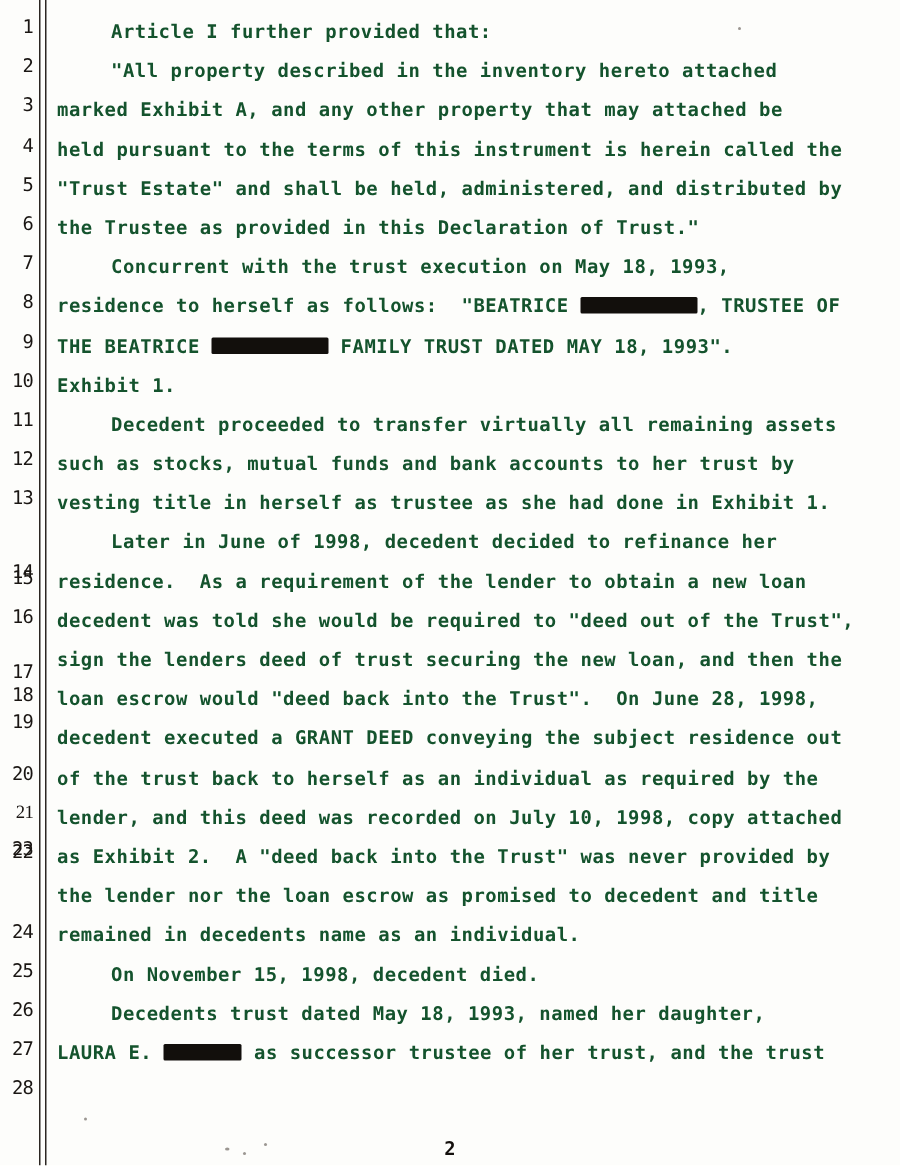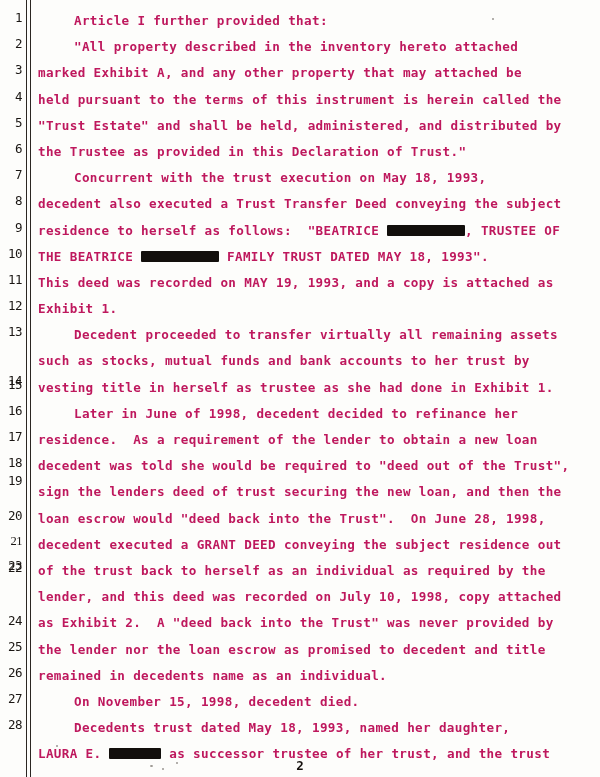--- a/index.html
+++ b/index.html
@@ -58,21 +58,21 @@
     top: 8px;
     width: 552px;
   }
   .ln {
     height: 26.2px;
     line-height: 26.2px;
     font-family: "DejaVu Sans Mono", monospace;
     font-size: 12.6px;
     letter-spacing: 0.35px;
     white-space: pre;
-    color: #be185d;
+    color: #14532d;
     font-weight: 600;
   }
   .ln.indent { padding-left: 36px; }
 
   
   .redact {
     display: inline-block;
     background: #120f0c;
     height: 11px;
     vertical-align: -1px;
@@ -116,21 +116,21 @@
         <div class="linenum" style="top: 167.2px;">7</div>
         <div class="linenum" style="top: 193.4px;">8</div>
         <div class="linenum" style="top: 219.6px;">9</div>
         <div class="linenum" style="top: 245.8px;">10</div>
         <div class="linenum" style="top: 272px;">11</div>
         <div class="linenum" style="top: 298.2px;">12</div>
         <div class="linenum" style="top: 324.4px;">13</div>
         <div class="linenum" style="top: 350.6px; margin-top: 22px;">14</div>
         <div class="linenum" style="top: 376.8px;">15</div>
         <div class="linenum" style="top: 403px;">16</div>
-        <div class="linenum" style="top: 429px; text-align: right;">17</div>
+        <div class="linenum" style="top: 440px; text-align: right;">17</div>
         <div class="linenum" style="top: 455.4px;">18</div>
         <div class="linenum" style="top: 473px;">19</div>
         <div class="linenum" style="top: 507.8px;">20</div>
         <div class="linenum" style="top: 534px; font-family: Liberation Serif, serif;">21</div>
         <div class="linenum" style="top: 560.2px;">22</div>
         <div class="linenum" style="top: 558px;">23</div>
         <div class="linenum" style="top: 612.6px;">24</div>
         <div class="linenum" style="top: 638.8px;">25</div>
         <div class="linenum" style="top: 665px;">26</div>
         <div class="linenum" style="top: 691.2px;">27</div>
@@ -139,24 +139,22 @@
   </div>
 
   <div class="body-text" id="bodytext">
       <div class="ln indent">Article I further provided that:</div>
       <div class="ln indent">"All property described in the inventory hereto attached</div>
       <div class="ln">marked Exhibit A, and any other property that may attached be</div>
       <div class="ln">held pursuant to the terms of this instrument is herein called the</div>
       <div class="ln">"Trust Estate" and shall be held, administered, and distributed by</div>
       <div class="ln">the Trustee as provided in this Declaration of Trust."</div>
       <div class="ln indent">Concurrent with the trust execution on May 18, 1993,</div>
-      <div class="ln">decedent also executed a Trust Transfer Deed conveying the subject</div>
       <div class="ln"><span>residence to herself as follows:  "BEATRICE </span><span class="redact" style="width: 78px;"></span><span>, TRUSTEE OF</span></div>
       <div class="ln"><span>THE BEATRICE </span><span class="redact" style="width: 78px;"></span><span> FAMILY TRUST DATED MAY 18, 1993".</span></div>
-      <div class="ln">This deed was recorded on MAY 19, 1993, and a copy is attached as</div>
       <div class="ln">Exhibit 1.</div>
       <div class="ln indent">Decedent proceeded to transfer virtually all remaining assets</div>
       <div class="ln">such as stocks, mutual funds and bank accounts to her trust by</div>
       <div class="ln">vesting title in herself as trustee as she had done in Exhibit 1.</div>
       <div class="ln indent">Later in June of 1998, decedent decided to refinance her</div>
       <div class="ln">residence.  As a requirement of the lender to obtain a new loan</div>
       <div class="ln">decedent was told she would be required to "deed out of the Trust",</div>
       <div class="ln">sign the lenders deed of trust securing the new loan, and then the</div>
       <div class="ln">loan escrow would "deed back into the Trust".  On June 28, 1998,</div>
       <div class="ln">decedent executed a GRANT DEED conveying the subject residence out</div>

